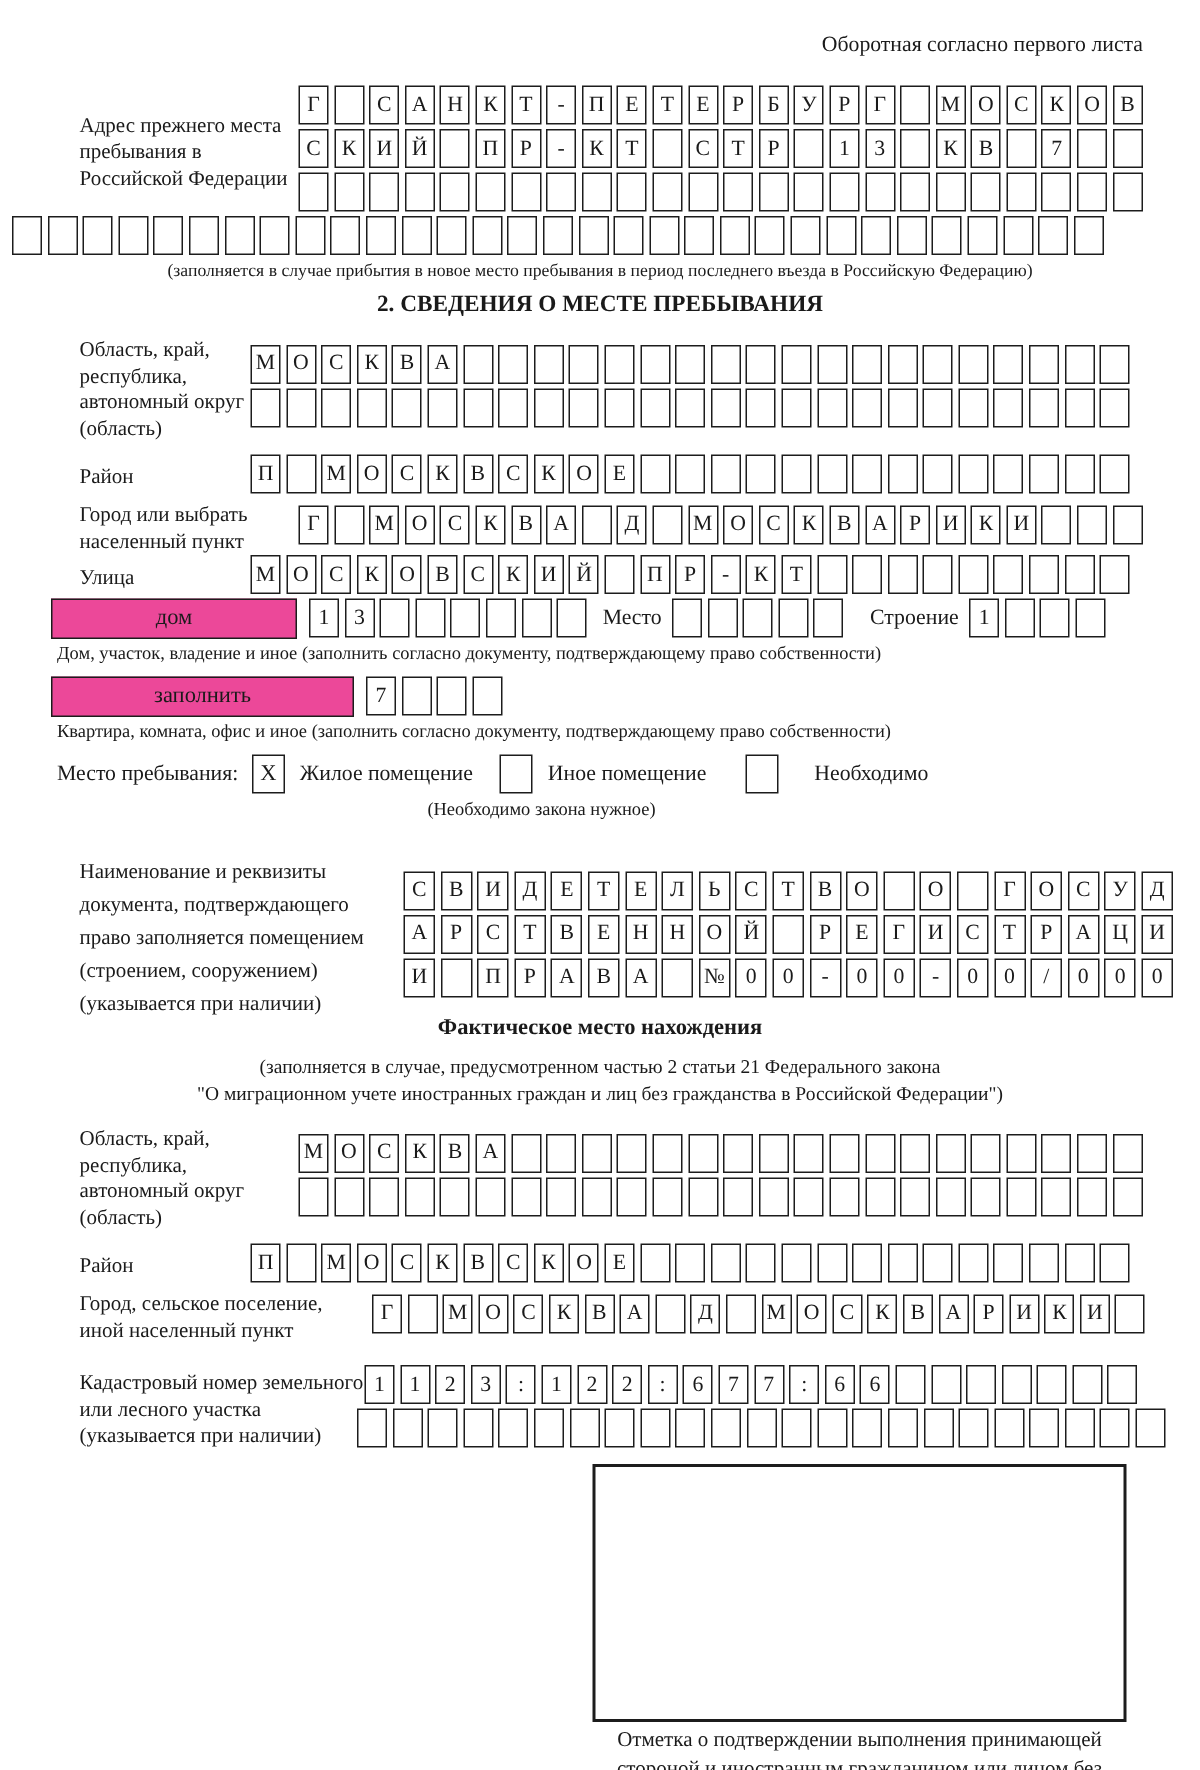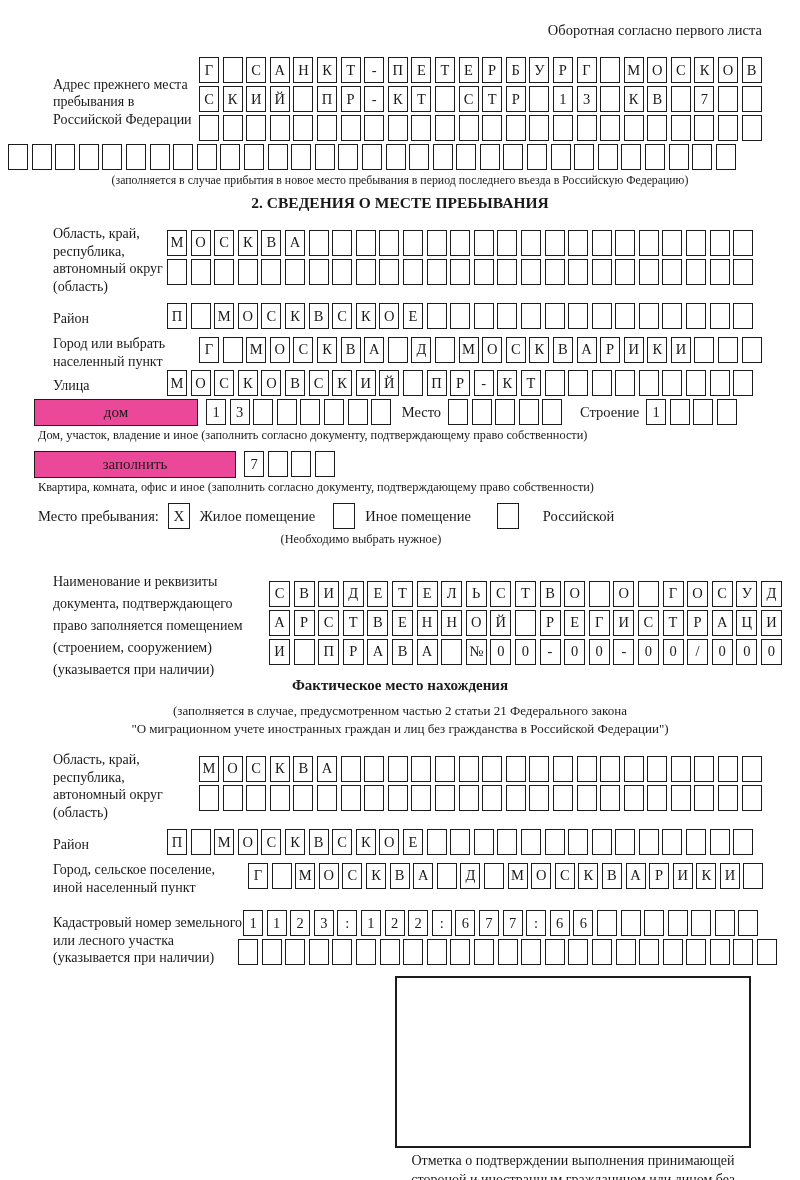--- a/index.html
+++ b/index.html
@@ -365,23 +365,23 @@
   </div>
   <div class="lnote">Квартира, комната, офис и иное (заполнить согласно документу, подтверждающему право собственности)</div>
 
   <div class="chkrow">
     <span>Место пребывания:</span>
     <span class="chkbox">X</span>
     <span>Жилое помещение</span>
     <span class="chkbox" style="margin-left:18px;"></span>
     <span>Иное помещение</span>
     <span class="chkbox" style="margin-left:26px;margin-right:24px;"></span>
-    <span>Российской</span>
-  </div>
-  <div class="chknote">(Необходимо выбрать нужное)</div>
+    <span>Необходимо</span>
+  </div>
+  <div class="chknote">(Необходимо закона нужное)</div>
 
   <div class="fgroup" style="min-height:134px;">
     <div class="flabel w216">Наименование и реквизиты документа, подтверждающего право заполняется помещением (строением, сооружением) (указывается при наличии)</div>
     <div class="rowscol cells-21">
       <div class="cellrow">
           <span class="cell">С</span>
           <span class="cell">В</span>
           <span class="cell">И</span>
           <span class="cell">Д</span>
           <span class="cell">Е</span>

